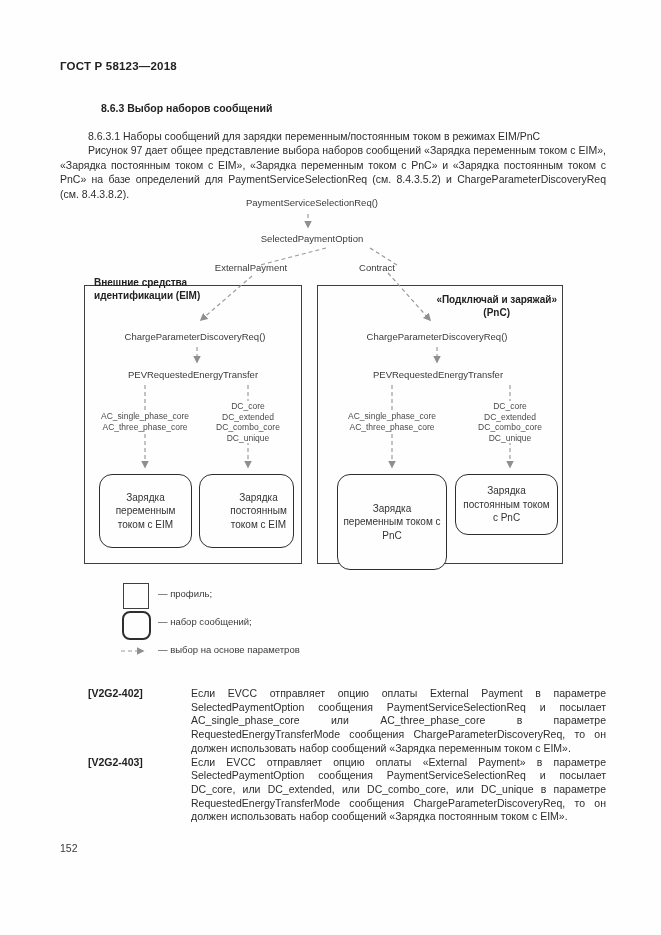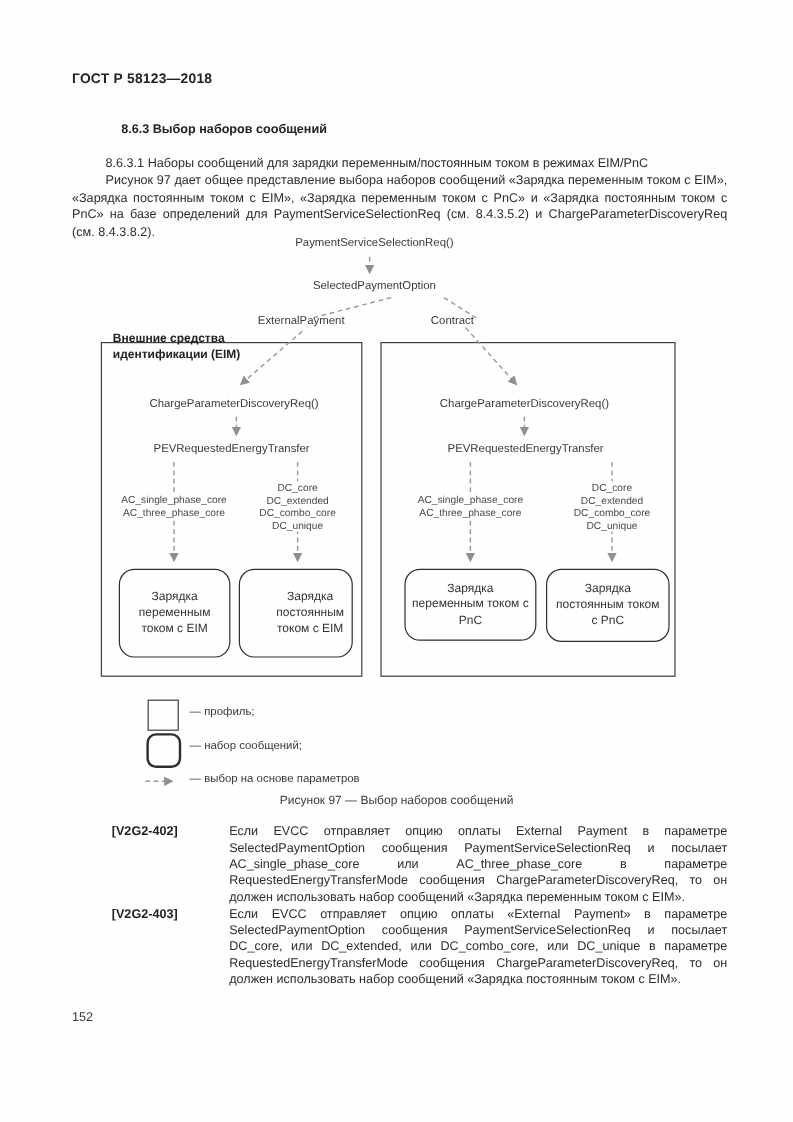--- a/index.html
+++ b/index.html
@@ -41,21 +41,21 @@
   .title-eim { left:94px; top:82px; text-align:left; }
   .title-pnc { right:104px; top:99px; text-align:center; }
   .msgset {
     position:absolute; z-index:2; box-sizing:border-box;
     border:1.5px solid #2e2e2e; border-radius:13px; background:#fefefe;
     display:flex; align-items:center; justify-content:center;
     text-align:center; font-size:10px; line-height:13.5px; color:#333; padding:4px;
   }
   .box-ac-eim { left:99px;  top:279px; width:93px;  height:74px; }
   .box-dc-eim { left:199px; top:279px; width:95px;  height:74px;padding-left:28px; }
-  .box-ac-pnc { left:337px; top:279px; width:110px; height:60px; }
+  .box-ac-pnc { left:337px; top:279px; width:110px; height:96px; }
   .box-dc-pnc { left:455px; top:279px; width:103px; height:61px; }
   
   .t-root     { left:312px; top:2px;   }
   .t-option   { left:312px; top:38px;  }
   .t-ext      { left:251px; top:67px;  }
   .t-contract { left:377px; top:67px;  }
   .t-cpdr-eim { left:195px; top:136px; }
   .t-pev-eim  { left:193px; top:174px; }
   .t-cpdr-pnc { left:437px; top:136px; }
   .t-pev-pnc  { left:438px; top:174px; }
@@ -80,21 +80,21 @@
   .fig-caption {
     position:absolute; left:0; top:467px; width:661px;
     text-align:center; font-size:10px; color:#3a3a3a;
   }
   
   .reqs {
     position:absolute; left:88px; top:687px; width:518px;
     font-size:10.5px; line-height:13.7px;
   }
   .req { display:flex; align-items:flex-start; }
-  .req-id { flex:none; width:60px; font-weight:bold; color:#222; white-space:nowrap;text-align:right; }
+  .req-id { flex:none; width:60px; font-weight:bold; color:#222; white-space:nowrap; }
   .req-body { flex:1; text-align:justify;margin-left:43px; }
   
   .page-number { position:absolute; left:60px; top:842px; font-size:10.5px; color:#3a3a3a; }
 </style>
 </head>
 <body>
 
 <div class="page">
 
   <div class="doc-header">ГОСТ Р 58123—2018</div>
@@ -147,20 +147,24 @@
     <div class="dg-small t-dc-eim">
       <div>DC_core</div>
       <div>DC_extended</div>
       <div>DC_combo_core</div>
       <div>DC_unique</div>
     </div>
     <div class="msgset box-ac-eim">Зарядка переменным током с EIM</div>
     <div class="msgset box-dc-eim">Зарядка постоянным током с EIM</div>
 
     <div class="panel panel-pnc"></div>
+    <div class="panel-title title-pnc">
+      <div>«Подключай и заряжай»</div>
+      <div>(PnC)</div>
+    </div>
     <div class="dg-label t-cpdr-pnc">ChargeParameterDiscoveryReq()</div>
     <div class="dg-label t-pev-pnc">PEVRequestedEnergyTransfer</div>
     <div class="dg-small t-ac-pnc">
       <div>AC_single_phase_core</div>
       <div>AC_three_phase_core</div>
     </div>
     <div class="dg-small t-dc-pnc">
       <div>DC_core</div>
       <div>DC_extended</div>
       <div>DC_combo_core</div>
@@ -176,21 +180,20 @@
     <svg class="lg-arrow" width="30" height="12" viewBox="0 0 30 12">
       <defs>
         <marker id="arr2" viewBox="0 0 10 10" refX="8" refY="5" markerWidth="6.5" markerHeight="6.5" orient="auto">
           <path d="M0,0 L10,5 L0,10 z" fill="#8f8f8f"></path>
         </marker>
       </defs>
       <line x1="1" y1="6" x2="23" y2="6" stroke="#9a9a9a" stroke-width="1.2" stroke-dasharray="4 3" marker-end="url(#arr2)"></line>
     </svg>
     <div class="lg-label lg-l3">— выбор на основе параметров</div>
 
-    <div class="fig-caption">Рисунок 97 — Выбор наборов сообщений</div>
   </div>
 
   <div class="reqs">
     <div class="req">
       <span class="req-id">[V2G2-402]</span>
       <span class="req-body">Если EVCC отправляет опцию оплаты External Payment в параметре SelectedPaymentOption сообщения PaymentServiceSelectionReq и посылает AC_single_phase_core или AC_three_phase_core в параметре RequestedEnergyTransferMode сообщения ChargeParameterDiscoveryReq, то он должен использовать набор сообщений «Зарядка переменным током с EIM».</span>
     </div>
     <div class="req">
       <span class="req-id">[V2G2-403]</span>
       <span class="req-body">Если EVCC отправляет опцию оплаты «External Payment» в параметре SelectedPaymentOption сообщения PaymentServiceSelectionReq и посылает DC_core, или DC_extended, или DC_combo_core, или DC_unique в параметре RequestedEnergyTransferMode сообщения ChargeParameterDiscoveryReq, то он должен использовать набор сообщений «Зарядка постоянным током с EIM».</span>

